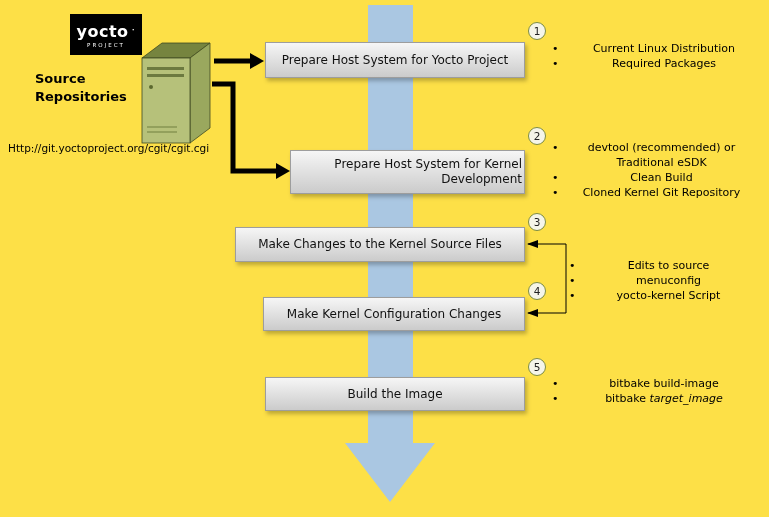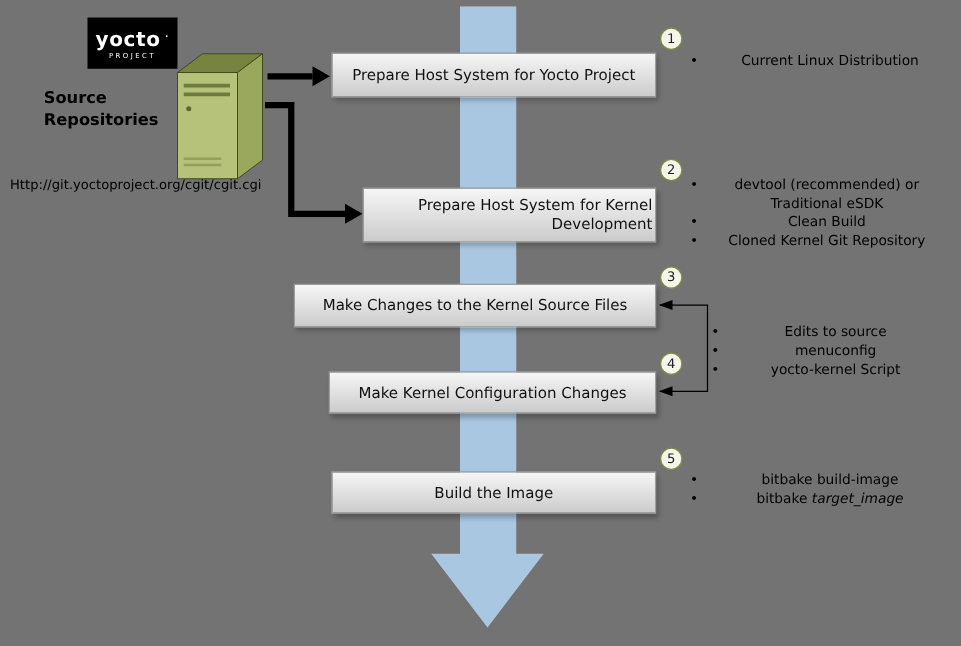--- a/index.html
+++ b/index.html
@@ -1,16 +1,16 @@
 <!DOCTYPE html>
 <html><head>
 <meta charset="utf-8">
 <style>
   html,body{margin:0;padding:0;background:#ffffff;}
-  .canvas{position:relative;width:769px;height:517px;background:#737373;overflow:hidden;
+  .canvas{position:relative;width:769px;height:517px;background:#fde047;overflow:hidden;
     font-family:"DejaVu Sans","Liberation Sans",sans-serif;color:#000;}
   .abs{position:absolute;}
   svg.overlay{position:absolute;left:0;top:0;pointer-events:none;}
 
   .yocto-logo{position:absolute;left:70px;top:14px;width:72px;height:41px;background:#000;
     color:#fff;display:flex;flex-direction:column;align-items:center;justify-content:center;}
   .yocto-word{font-size:16px;font-weight:bold;letter-spacing:.5px;line-height:16px;}
   .yocto-dot{font-size:11px;vertical-align:4px;margin-left:3px;font-weight:normal;}
   .yocto-sub{font-size:5.5px;letter-spacing:2px;margin-top:2px;}
 
@@ -79,20 +79,21 @@
   <div class="step-box" style="left:263px;top:297px;width:262px;height:34px;z-index:5;">Make Kernel Configuration Changes</div>
 
   <div class="step-num" style="left:528px;top:22px;z-index:6;">1</div>
   <div class="step-num" style="left:528px;top:127px;z-index:6;">2</div>
   <div class="step-num" style="left:528px;top:213px;z-index:6;">3</div>
   <div class="step-num" style="left:528px;top:282px;z-index:6;">4</div>
   <div class="step-num" style="left:528px;top:358px;z-index:6;">5</div>
 
   <ul class="bullets" style="left:550px;top:41px;width:215px;z-index:6;">
     <li>Current Linux Distribution</li>
+    <li>Required Packages</li>
   </ul>
 
   <ul class="bullets" style="left:550px;top:140px;width:210px;z-index:6;">
     <li>devtool (recommended) or Traditional eSDK</li>
     <li>Clean Build</li>
     <li>Cloned Kernel Git Repository</li>
   </ul>
 
   <ul class="bullets" style="left:567px;top:258px;width:190px;z-index:6;">
     <li>Edits to source</li>

